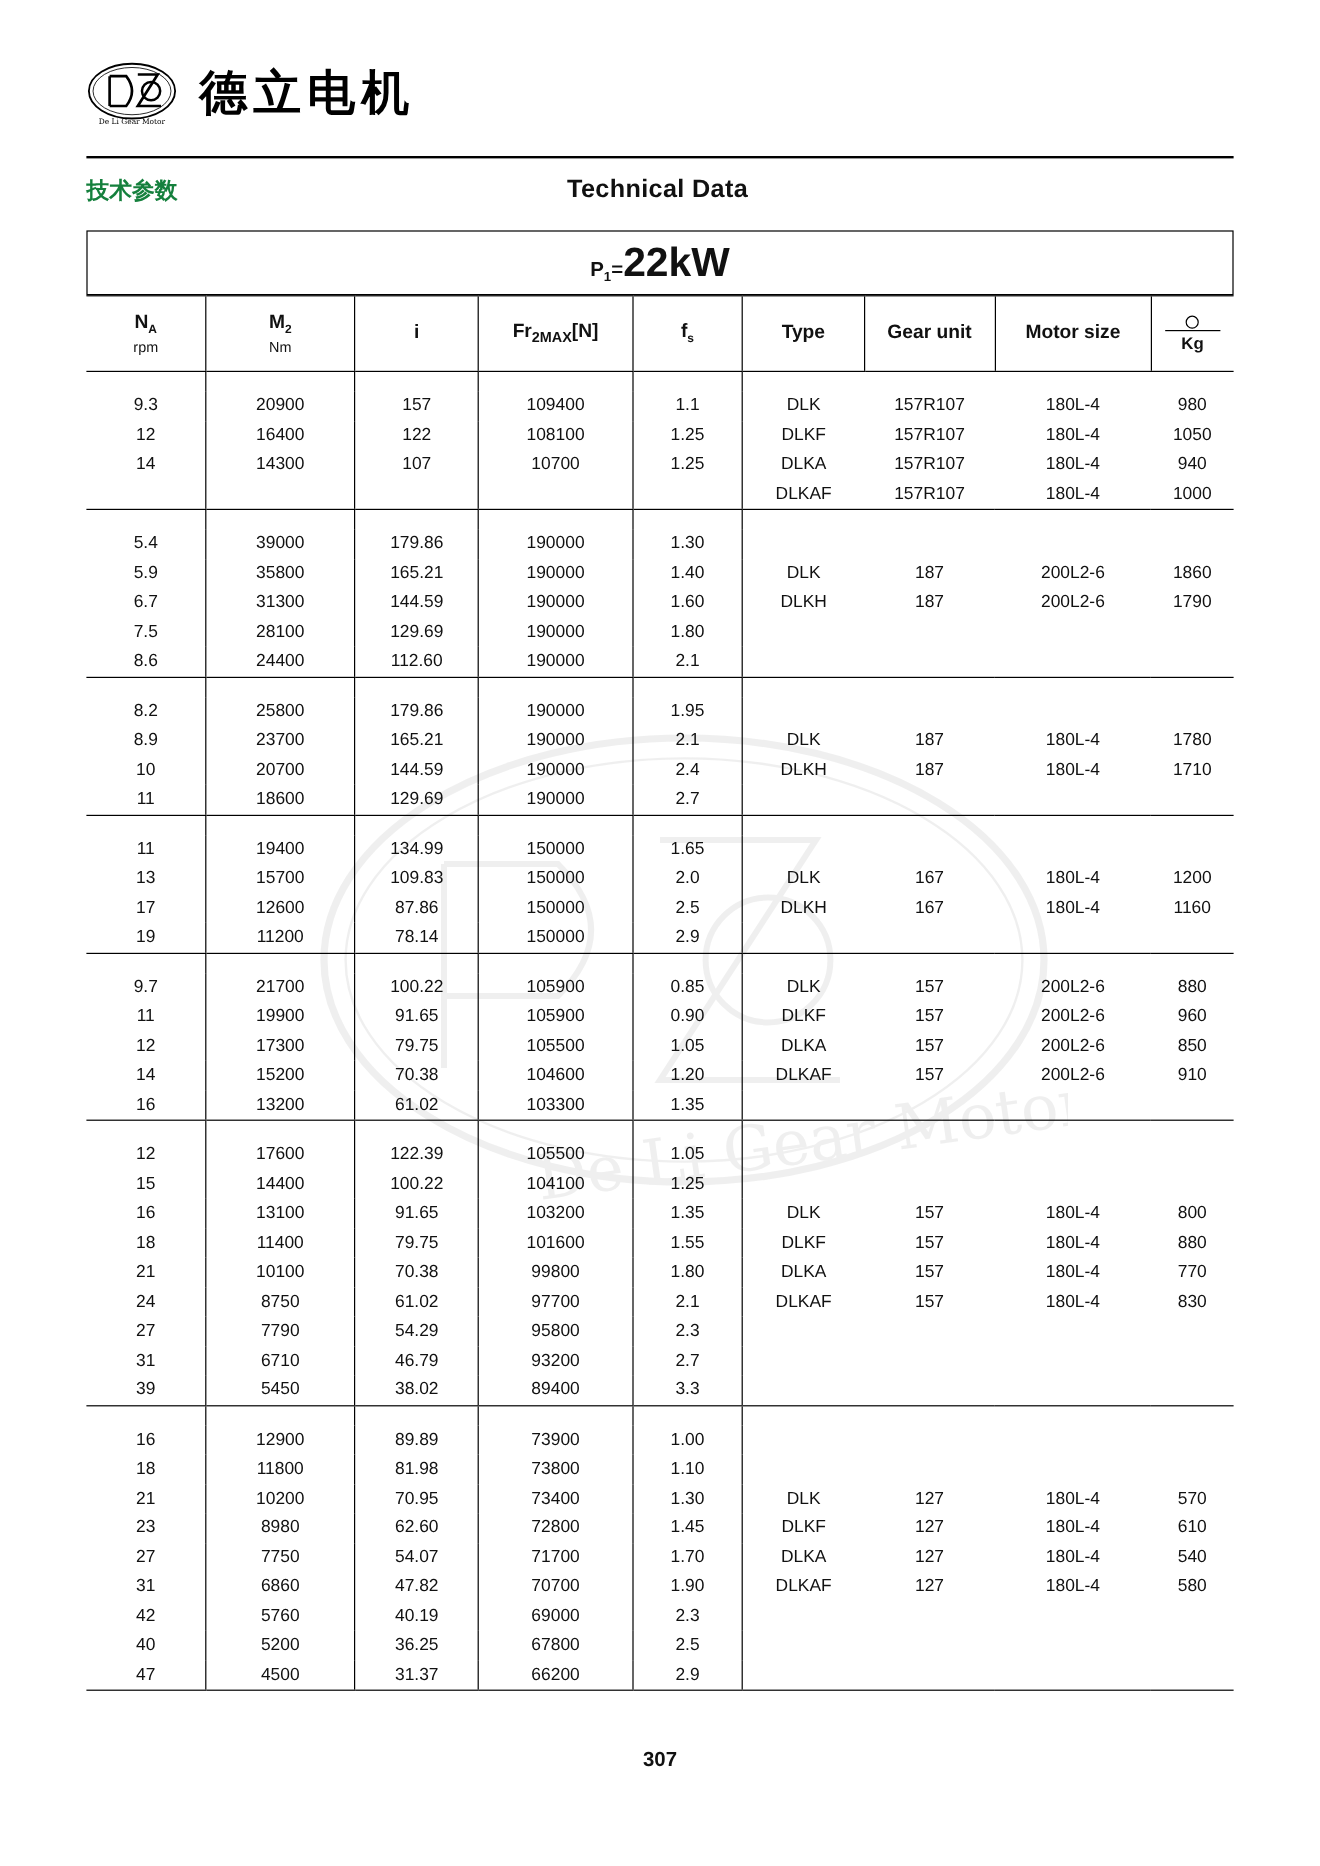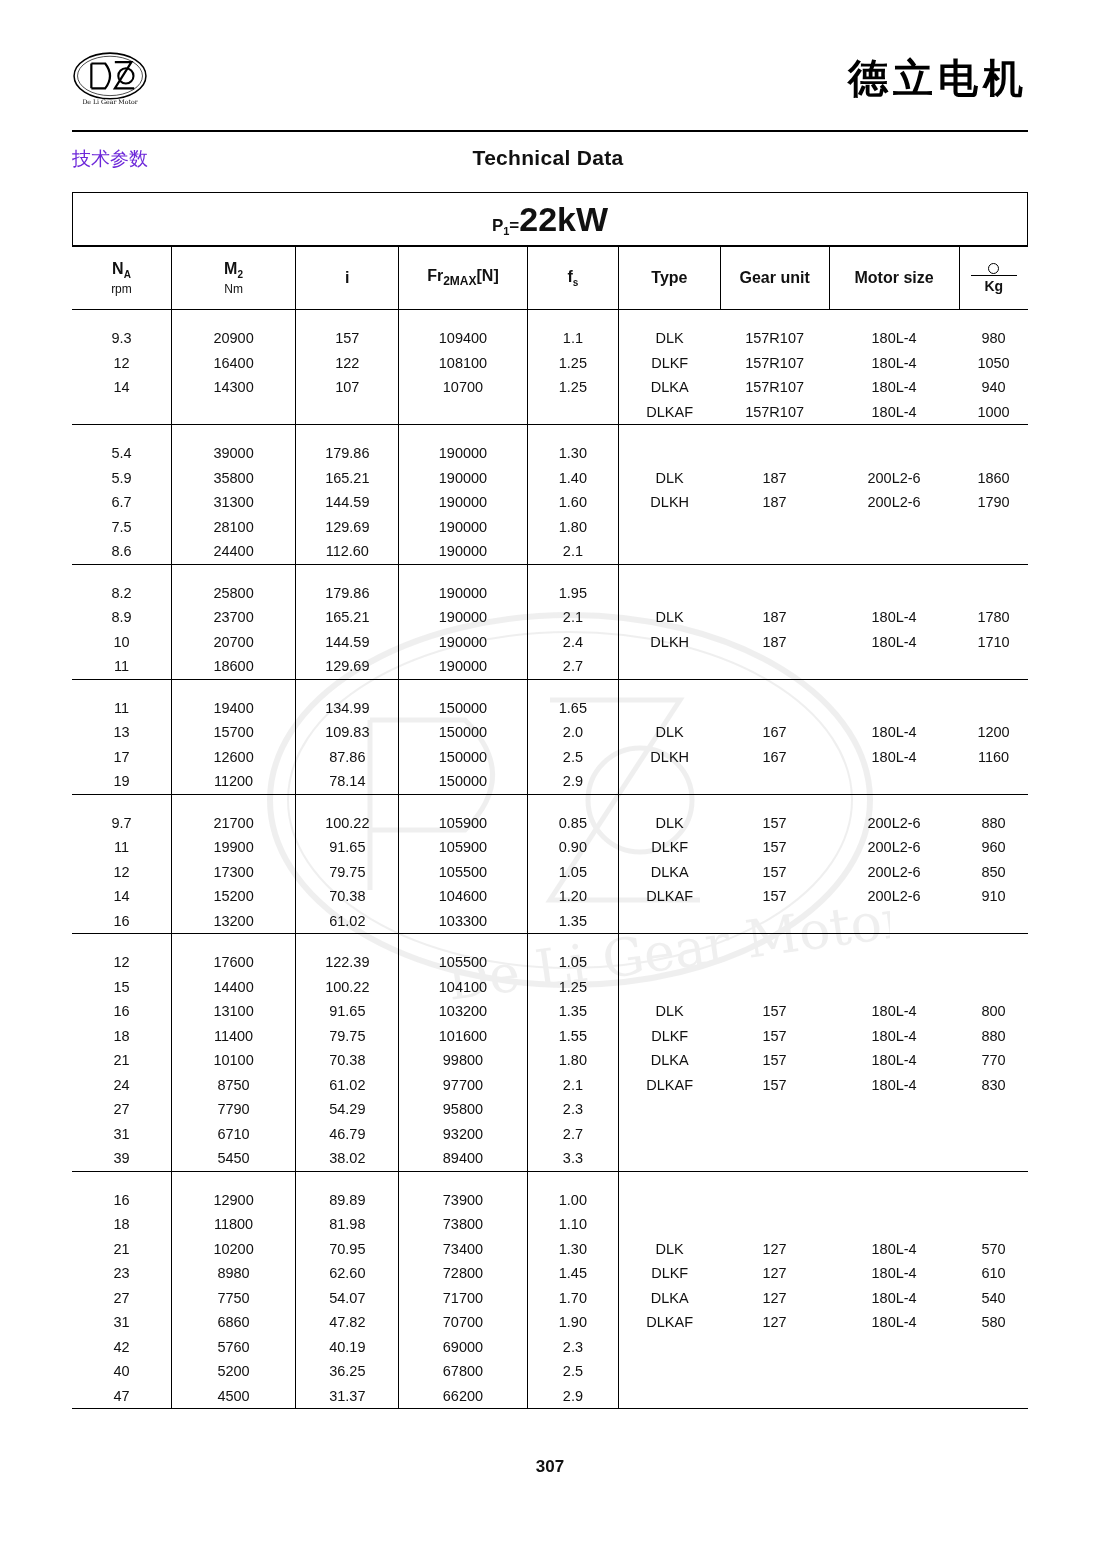--- a/index.html
+++ b/index.html
@@ -36,21 +36,21 @@
     opacity: 0.13;
   }
   .watermark svg { width: 100%; height: 100%; }
 
   
   .brand-row {
     position: relative;
     height: 88px;
     display: flex;
     align-items: center;
-    justify-content: space-between;
+    justify-content: flex-start;
     padding-top: 34px;
     z-index: 2;
   }
   .brand-logo {
     width: 76px;
     height: 60px;
     margin-right: 18px;
     flex: 0 0 auto;
   }
   .brand-logo svg { width: 100%; height: 100%; }
@@ -73,22 +73,22 @@
     position: relative;
     display: flex;
     align-items: baseline;
     margin-top: 14px;
     height: 34px;
     z-index: 2;
   }
   .title-cn {
     font-family: "DejaVu Sans", sans-serif;
     font-size: 19px;
-    font-weight: normal;
-    color: #6d28d9;
+    font-weight: bold;
+    color: #15803d;
   }
   .title-en {
     position: absolute;
     left: 0; right: 4px;
     text-align: center;
     font-size: 21px;
     font-weight: bold;
     letter-spacing: 0.3px;
   }
 

